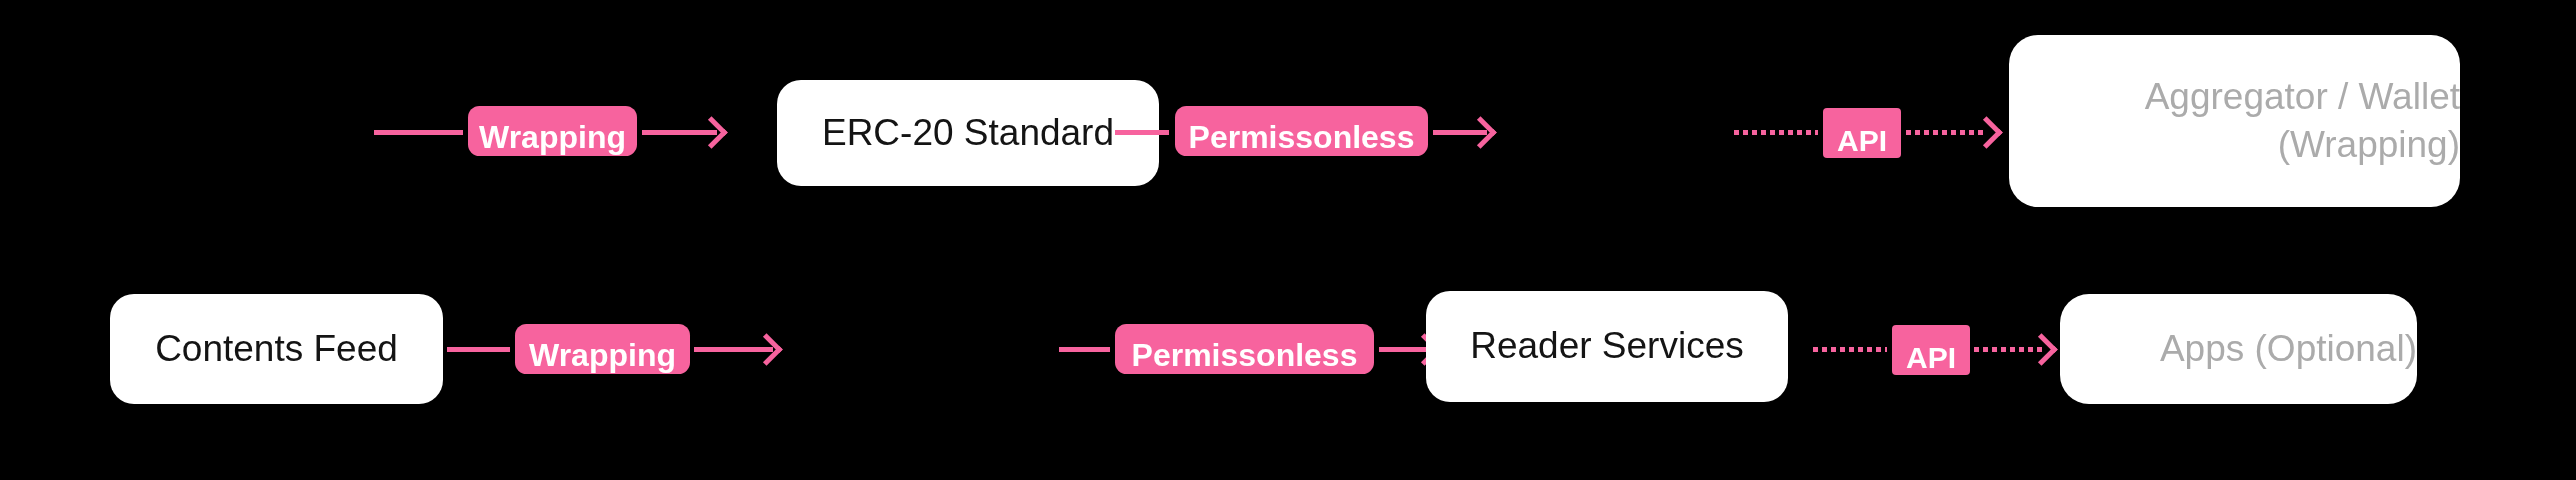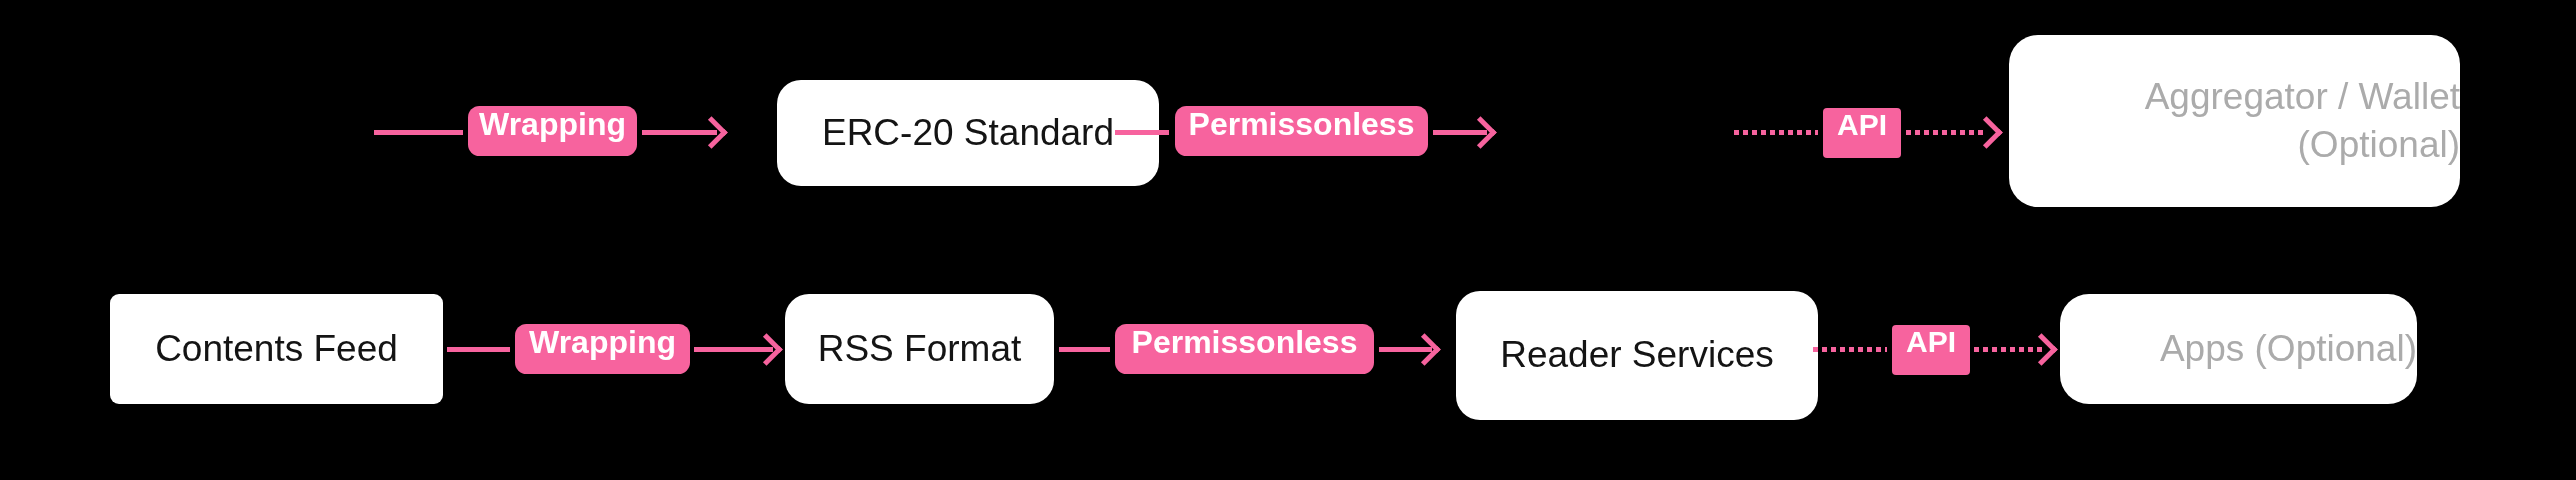--- a/index.html
+++ b/index.html
@@ -35,21 +35,21 @@
     line-height: 1.3;
     text-align: center;
     white-space: nowrap;
   }
   .node.optional { color: var(--muted-text); border-radius: 29px; align-items: flex-end; }
   .badge {
     position: absolute;
     background: var(--accent);
     border-radius: 11.4px;
     display: flex;
-    align-items: flex-start;
+    align-items: flex-end;
     justify-content: center;
     color: var(--badge-text);
     font-weight: 700;
     font-size: 32px;
     white-space: nowrap;
   }
   .badge.small { font-size: 30px; border-radius: 4px; }
   .line {
     position: absolute;
     height: 4.9px;
@@ -100,50 +100,47 @@
 
   <div class="badge small" style="left:1823px; top:108px; width:78px; height:50px;">
     <span>API</span>
   </div>
 
   <div class="line dotted" style="left:1906px; top:130px; width:81px;"></div>
   <span class="arrow" style="left:1975px; top:121px;"></span>
 
   <div class="node optional" style="left:2009px; top:35px; width:451px; height:172px;">
     <span>Aggregator / Wallet</span>
-    <span>(Optional)</span>
+    <span>(Wrapping)</span>
   </div>
 
-  <div class="node" style="left:110px; top:294px; width:333px; height:110px;border-radius:9px;">
+  <div class="node" style="left:110px; top:294px; width:333px; height:110px;">
     <span>Contents Feed</span>
   </div>
 
   <div class="line" style="left:447px; top:347px; width:63px;"></div>
 
   <div class="badge" style="left:515px; top:324px; width:175px; height:50px;">
     <span>Wrapping</span>
   </div>
 
   <div class="line" style="left:694px; top:347px; width:79px;"></div>
   <span class="arrow" style="left:755px; top:338px;"></span>
 
-  <div class="node" style="left:785px; top:294px; width:269px; height:110px;">
-    <span>RSS Format</span>
-  </div>
 
   <div class="line" style="left:1059px; top:347px; width:51px;"></div>
 
   <div class="badge" style="left:1115px; top:324px; width:259px; height:50px;">
     <span>Permissonless</span>
   </div>
 
   <div class="line" style="left:1379px; top:347px; width:53px;"></div>
   <span class="arrow" style="left:1413px; top:338px;"></span>
 
-  <div class="node" style="left:1456px; top:291px; width:362px; height:129px;text-align:center;">
+  <div class="node" style="left:1426px; top:291px; width:362px; height:111px;text-align:center;">
     <span>Reader Services</span>
   </div>
 
   <div class="line dotted" style="left:1813px; top:347px; width:74px;"></div>
 
   <div class="badge small" style="left:1892px; top:325px; width:78px; height:50px;">
     <span>API</span>
   </div>
 
   <div class="line dotted" style="left:1974px; top:347px; width:71px;"></div>

